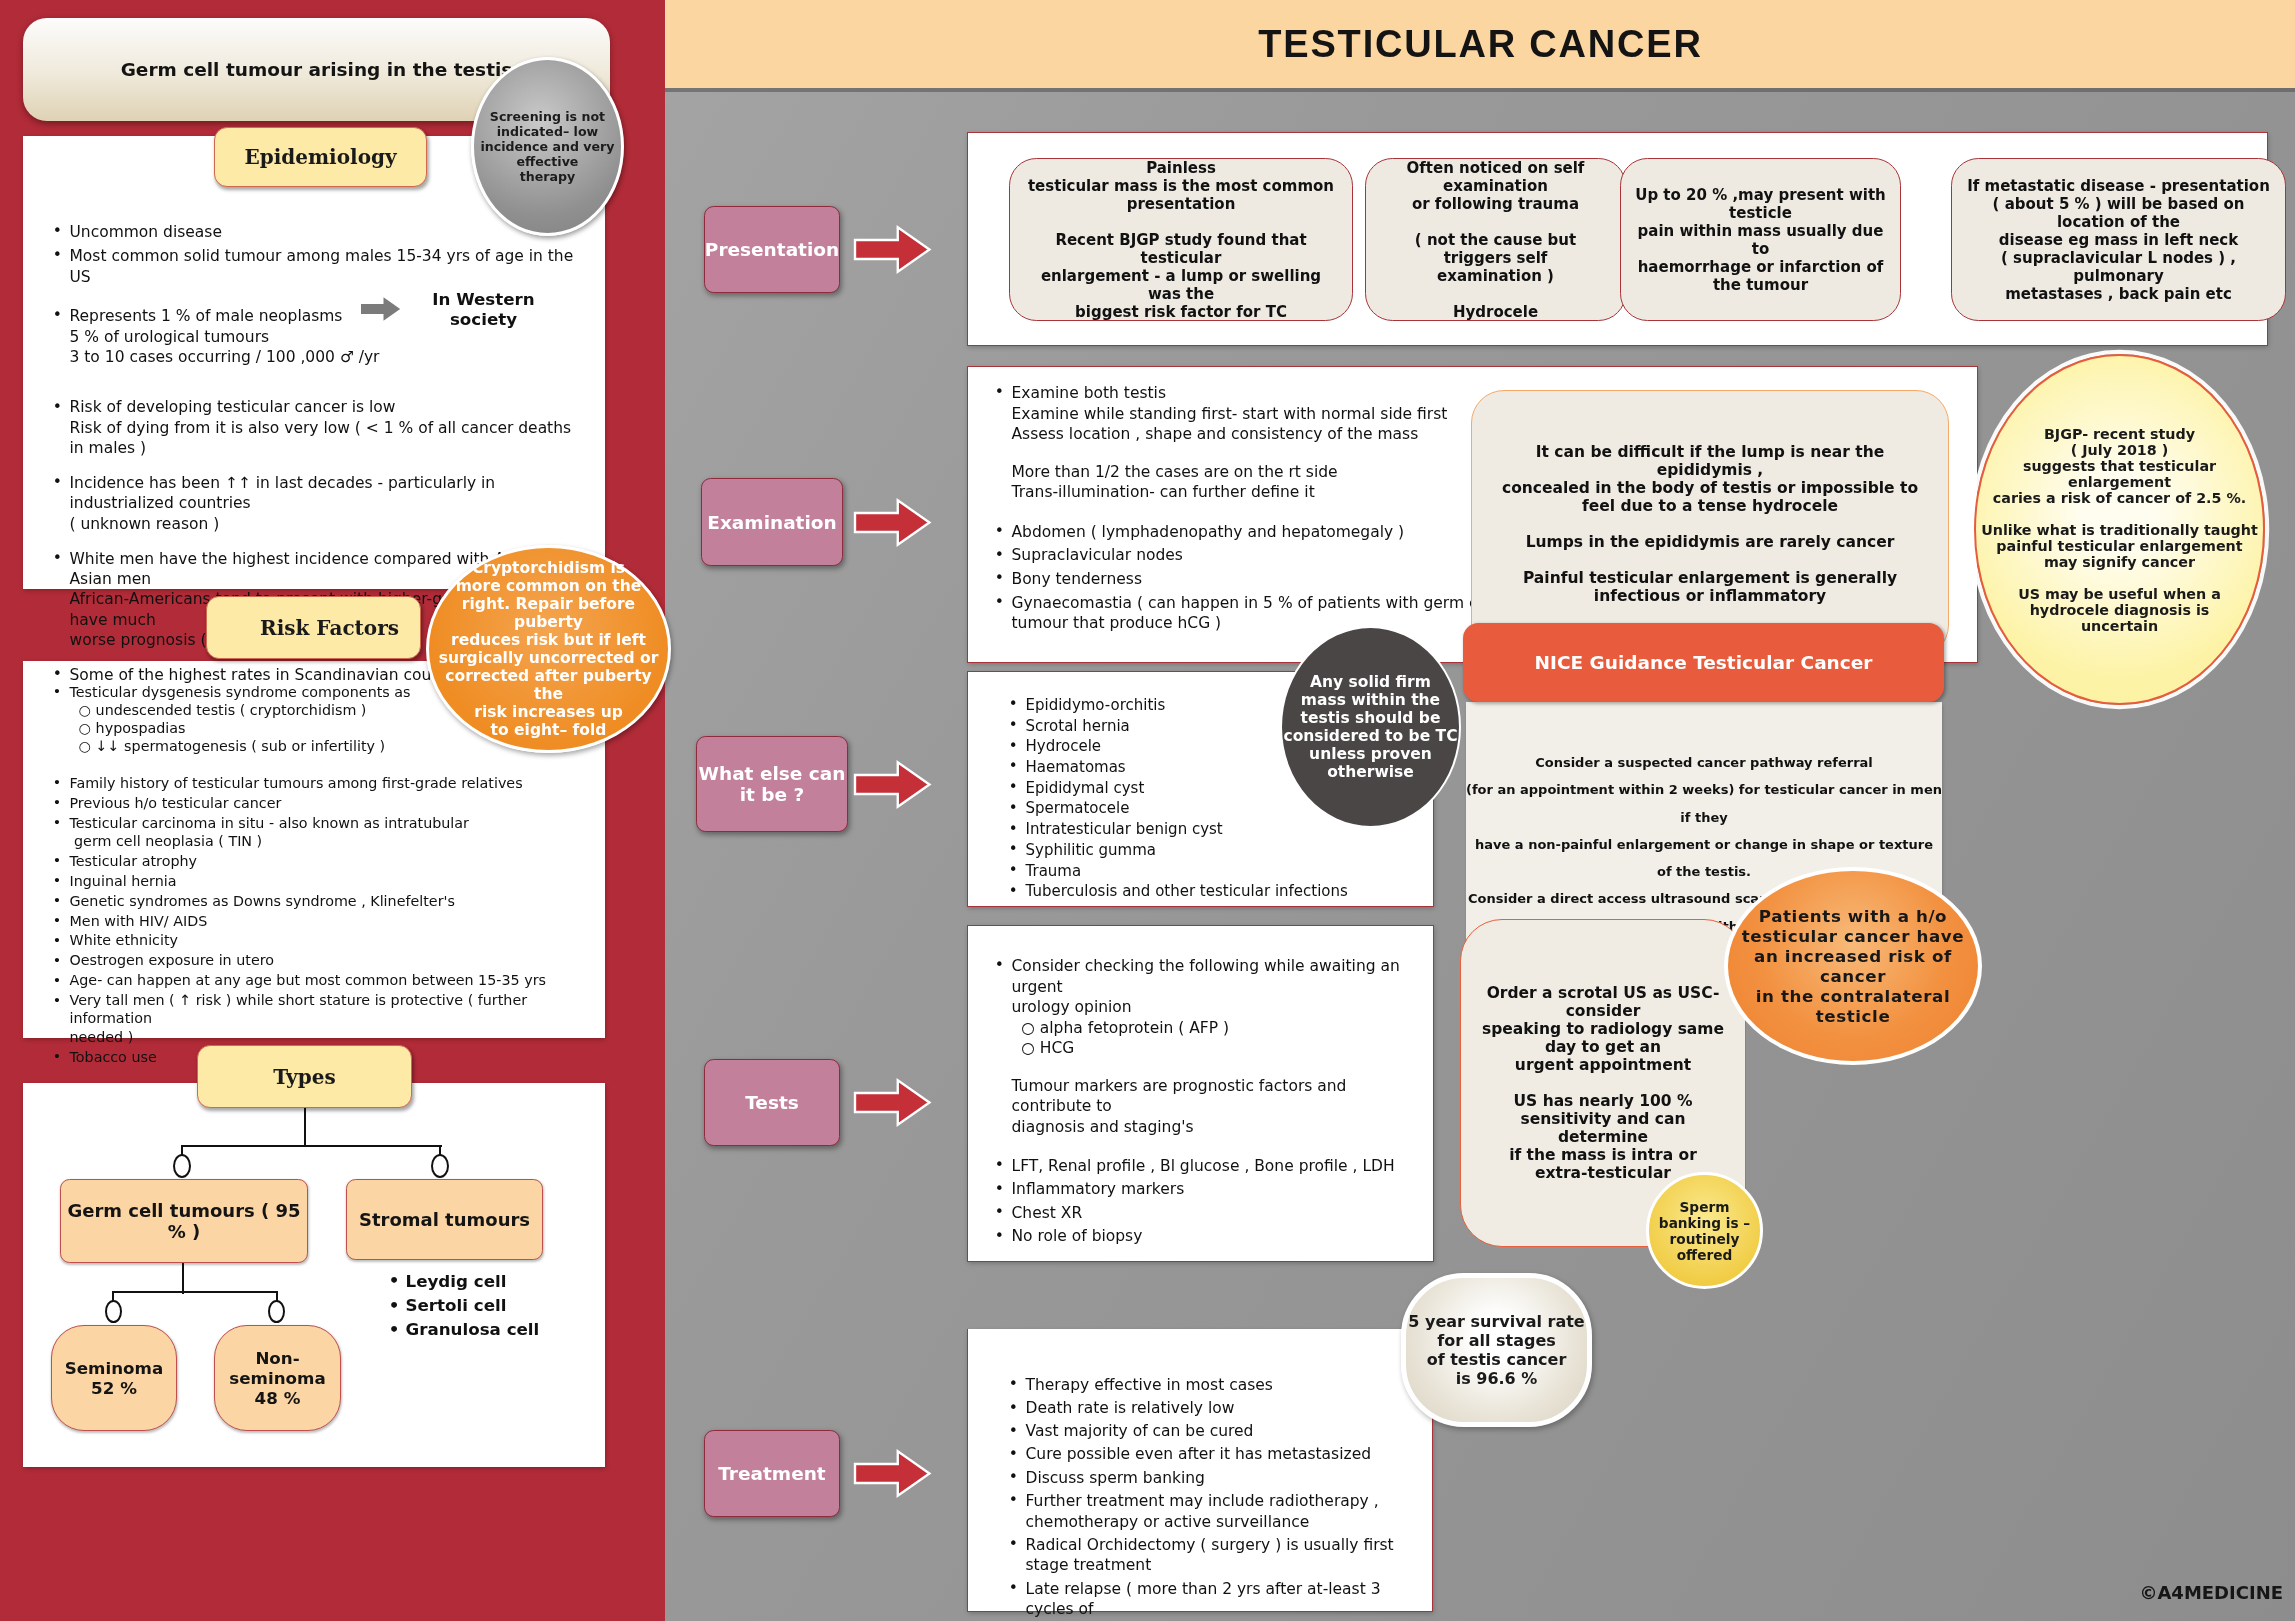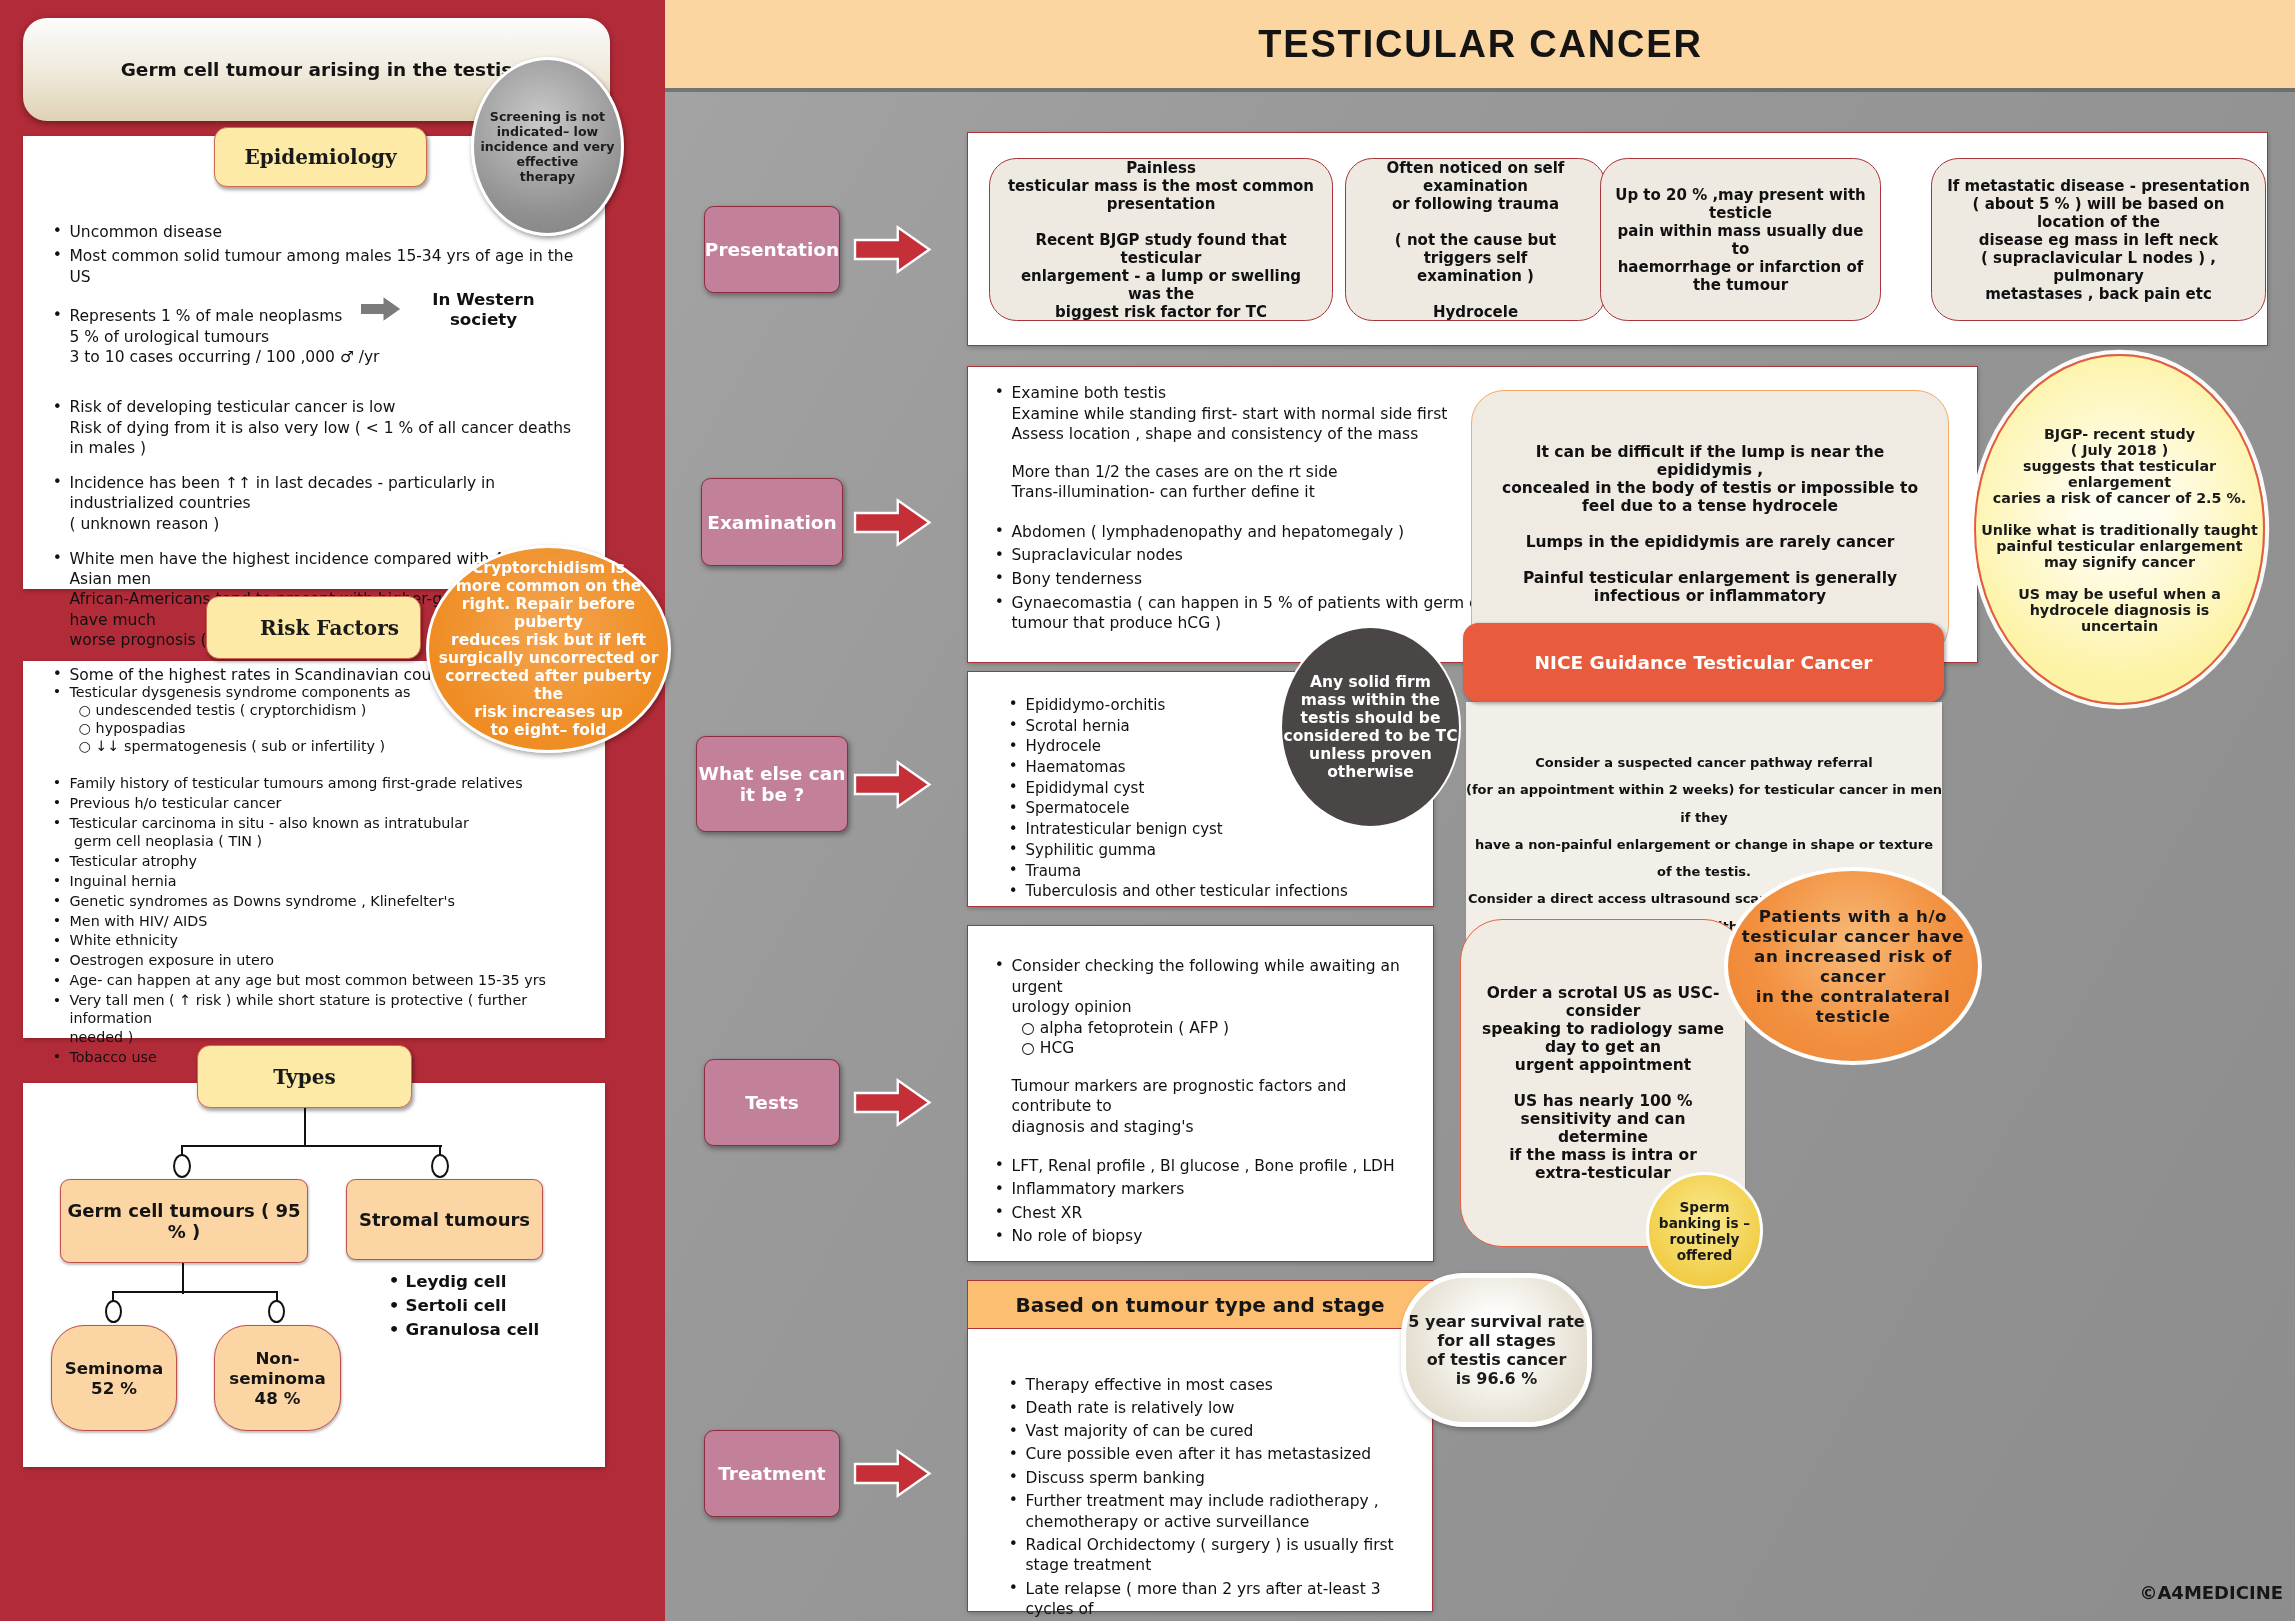--- a/index.html
+++ b/index.html
@@ -38,21 +38,21 @@
               border:5.4px solid #fff;border-radius:63px;font-size:16px;color:#1a1a1a;
               display:flex;align-items:center;justify-content:center;text-align:center;white-space:pre-line;
               font-weight:700;z-index:6;box-shadow:1.2px 2.4px 4.8px rgba(0,0,0,.25);}
   
   .row-label{background:#c3809b;border:1.8px solid #8e2c3e;border-radius:9.6px;color:#fff;font-weight:700;
              font-size:18.5px;display:flex;align-items:center;justify-content:center;text-align:center;
              white-space:pre-line;box-shadow:1.2px 2.4px 4.8px rgba(0,0,0,.35);z-index:3;}
   .panel{background:#fff;border:1.8px solid #a83338;box-shadow:1.2px 1.8px 4.8px rgba(0,0,0,.25);z-index:2;}
   .card{background:#eeeae2;border:1.2px solid #a83338;border-radius:27.5px;display:flex;align-items:center;
         justify-content:center;text-align:center;white-space:pre-line;font-size:15px;font-weight:600;
-        color:#111;padding:8.4px 13px;z-index:3;}
+        color:#111;padding:8.4px 13px;z-index:3;margin-left:20px;}
   .beige-round{background:#efeae2;border:1.8px solid #f4a968;border-radius:33px;display:flex;align-items:center;
                justify-content:center;text-align:center;white-space:pre-line;font-size:15.5px;font-weight:600;
                color:#111;z-index:3;padding:6px 14.3px;}
   .us-round{background:#f0ece4;border:1.8px solid #e8603c;border-radius:42px;display:flex;align-items:center;
             justify-content:center;text-align:center;white-space:pre-line;font-size:15.5px;font-weight:600;
             color:#111;z-index:3;padding:6px 12px;}
   .nice-head{background:#e85b3d;border-radius:15.5px;display:flex;align-items:center;justify-content:center;
              color:#fff;font-weight:700;font-size:18.5px;z-index:4;box-shadow:1.2px 1.8px 3.6px rgba(0,0,0,.3);}
   .nice-body{background:#f2efe8;z-index:2;display:flex;align-items:flex-start;justify-content:center;
              text-align:center;white-space:pre-line;font-size:13px;font-weight:700;color:#111;
@@ -334,21 +334,20 @@
 testicular cancer have
 an increased risk of
 cancer
 in the contralateral
 testicle</div>
   <div class="abs circle c-sperm" style="left:1646px;top:1172px;width:117px;height:117px;">Sperm
 banking is –
 routinely
 offered</div>
 
-  <div class="abs treat-head" style="left:967px;top:1280px;width:466px;height:49px;">Based on tumour type and stage</div>
   <div class="abs panel" style="left:967px;top:1329px;width:466px;height:283px;border-top:none;"></div>
   <ul class="abs blist treat-list" style="left:1004px;top:1375px;width:418px;z-index:3;">
       <li>Therapy effective in most cases</li>
       <li>Death rate is relatively low</li>
       <li>Vast majority of can be cured</li>
       <li>Cure possible even after it has metastasized</li>
       <li>Discuss sperm banking</li>
       <li>Further treatment may include radiotherapy ,
 chemotherapy or active surveillance</li>
       <li>Radical Orchidectomy ( surgery ) is usually first stage treatment</li>

